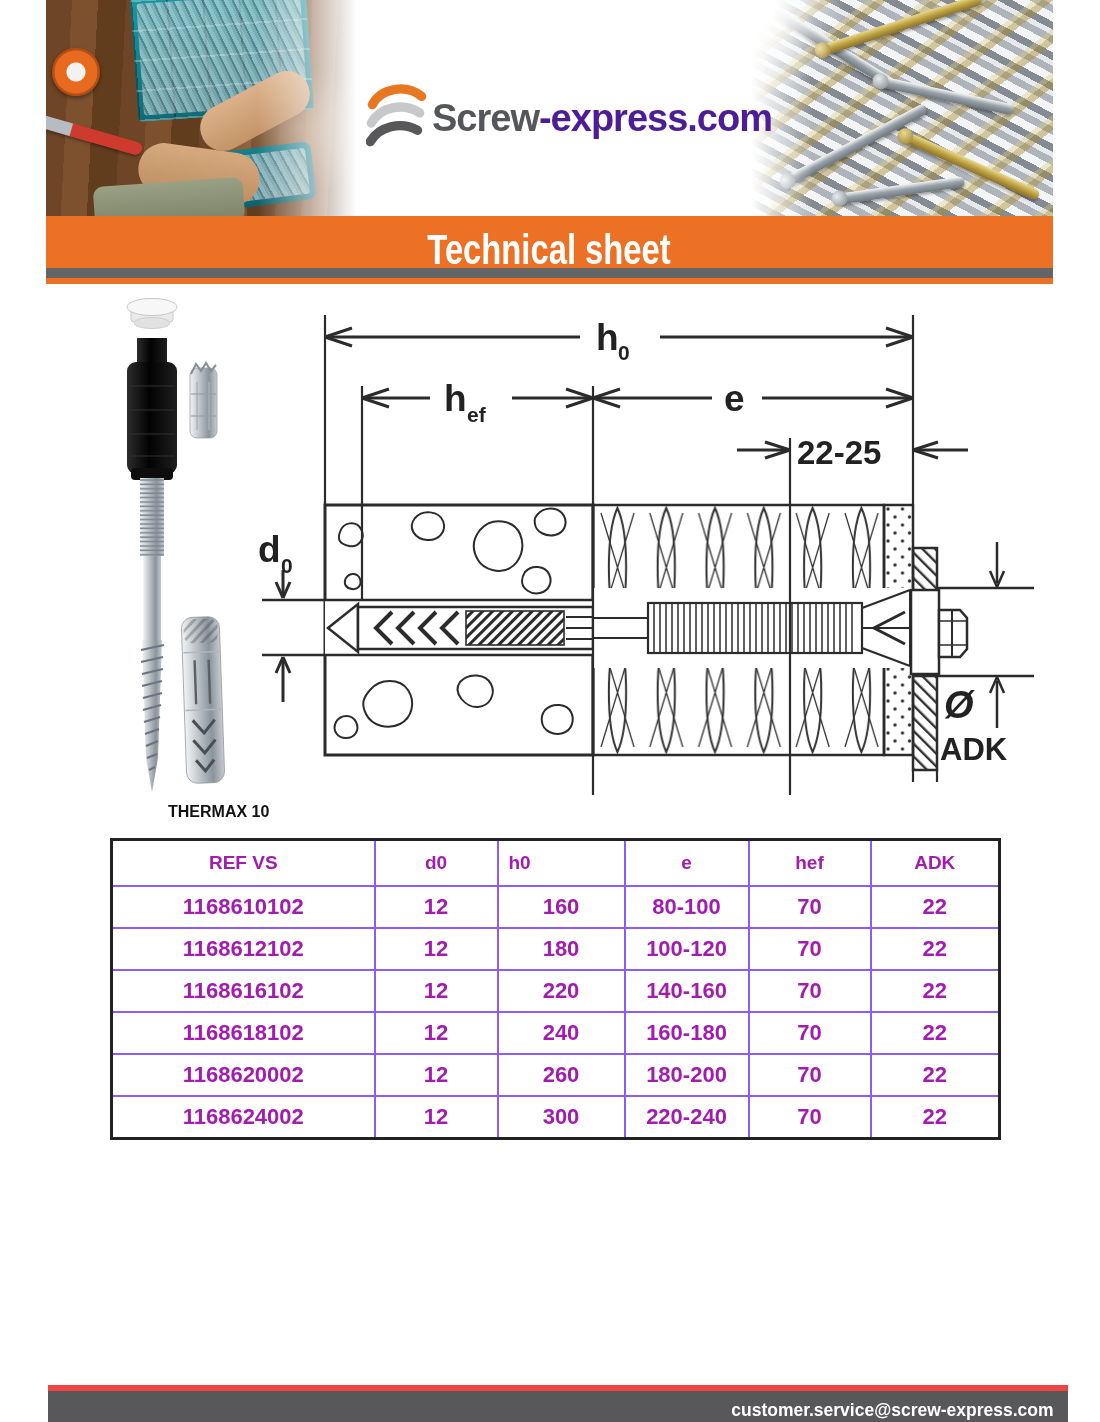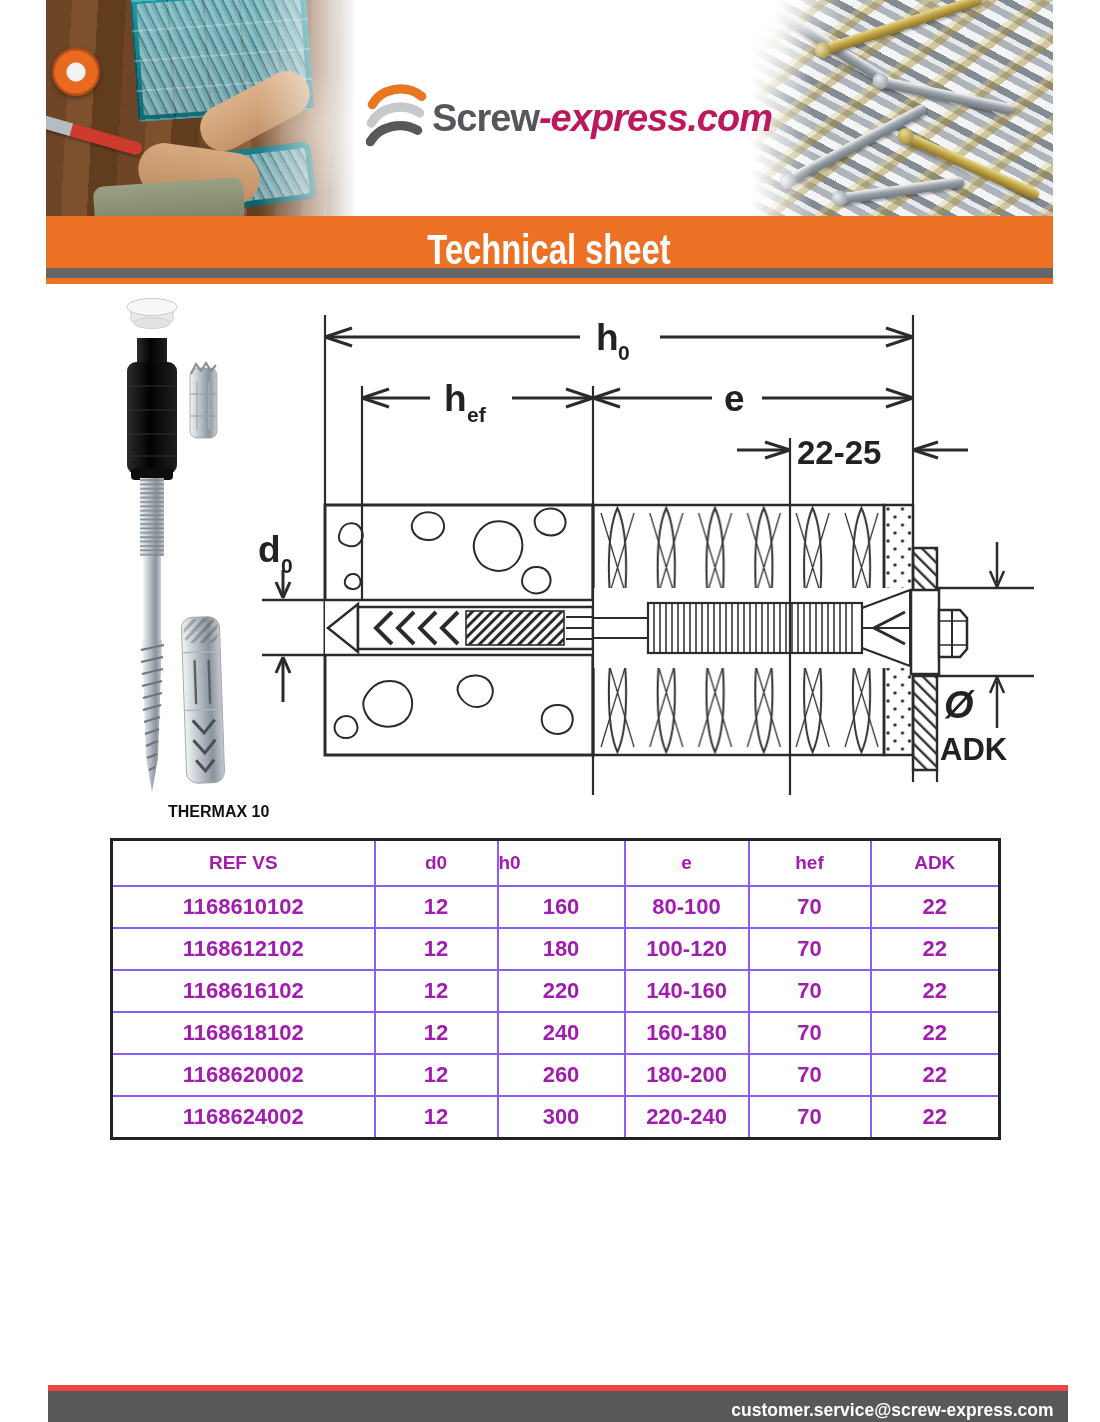--- a/index.html
+++ b/index.html
@@ -46,42 +46,42 @@
   .scr::after{content:"";position:absolute;left:-4px;top:-3px;width:16px;height:16px;border-radius:50%;
       background:radial-gradient(circle at 35% 35%,#e8ecee,#7c848b);}
   .scr.brass{background:linear-gradient(180deg,#e9d98c,#c0a545 45%,#8a712a);}
   .scr.brass::after{background:radial-gradient(circle at 35% 35%,#ead98e,#93792e);}
 
   
   .logo{position:absolute;left:366px;top:78px;width:390px;height:80px;display:flex;align-items:center;}
   .logo-arcs{width:62px;height:72px;flex:0 0 auto;margin-right:4px;}
   .logo-text{font-size:38px;font-weight:700;letter-spacing:-1px;white-space:nowrap;}
   .logo-text .brand1{color:#54565a;}
-  .logo-text .brand2{color:#be185d;font-style:italic;}
+  .logo-text .brand2{color:#4c1d95;}
 
   
   .banner{position:absolute;left:46px;top:216px;width:1007px;height:68px;background:#ED7125;
       display:flex;align-items:center;justify-content:center;}
   .banner span{color:#fff;font-size:42px;font-weight:700;letter-spacing:0px;
       display:inline-block;transform:scaleX(.78);}
   .gray-strip{position:absolute;left:46px;top:268px;width:1007px;height:10px;background:#646567;}
 
   
   .diagram{position:absolute;left:0;top:290px;width:1100px;height:515px;}
   .diagram svg{display:block;}
 
   
   .prod-title{position:absolute;left:168px;top:803px;font-size:16px;font-weight:700;color:#111;}
   table.spec{position:absolute;left:110px;top:838px;width:888px;border-collapse:collapse;
       border:3px solid #222;table-layout:fixed;}
   table.spec th,table.spec td{border:2px solid #8b5cf6;color:#a21caf;text-align:center;
       font-weight:700;padding:0;}
   table.spec th{height:44px;font-size:19px;}
   table.spec td{height:40px;font-size:22px;}
-  table.spec th.al{text-align:left;}
+  table.spec th.al{text-align:left;padding-left:10px;}
 
   
   .footer{position:absolute;left:48px;top:1385px;width:1020px;height:37px;background:#58585A;
       border-top:6px solid #ef4444;display:flex;align-items:center;justify-content:flex-end;}
   .footer span{color:#fff;font-size:19px;font-weight:700;padding-right:16px;
       display:inline-block;transform:scaleX(.92);transform-origin:right center;}
 </style>
 </head>
 <body>
 

